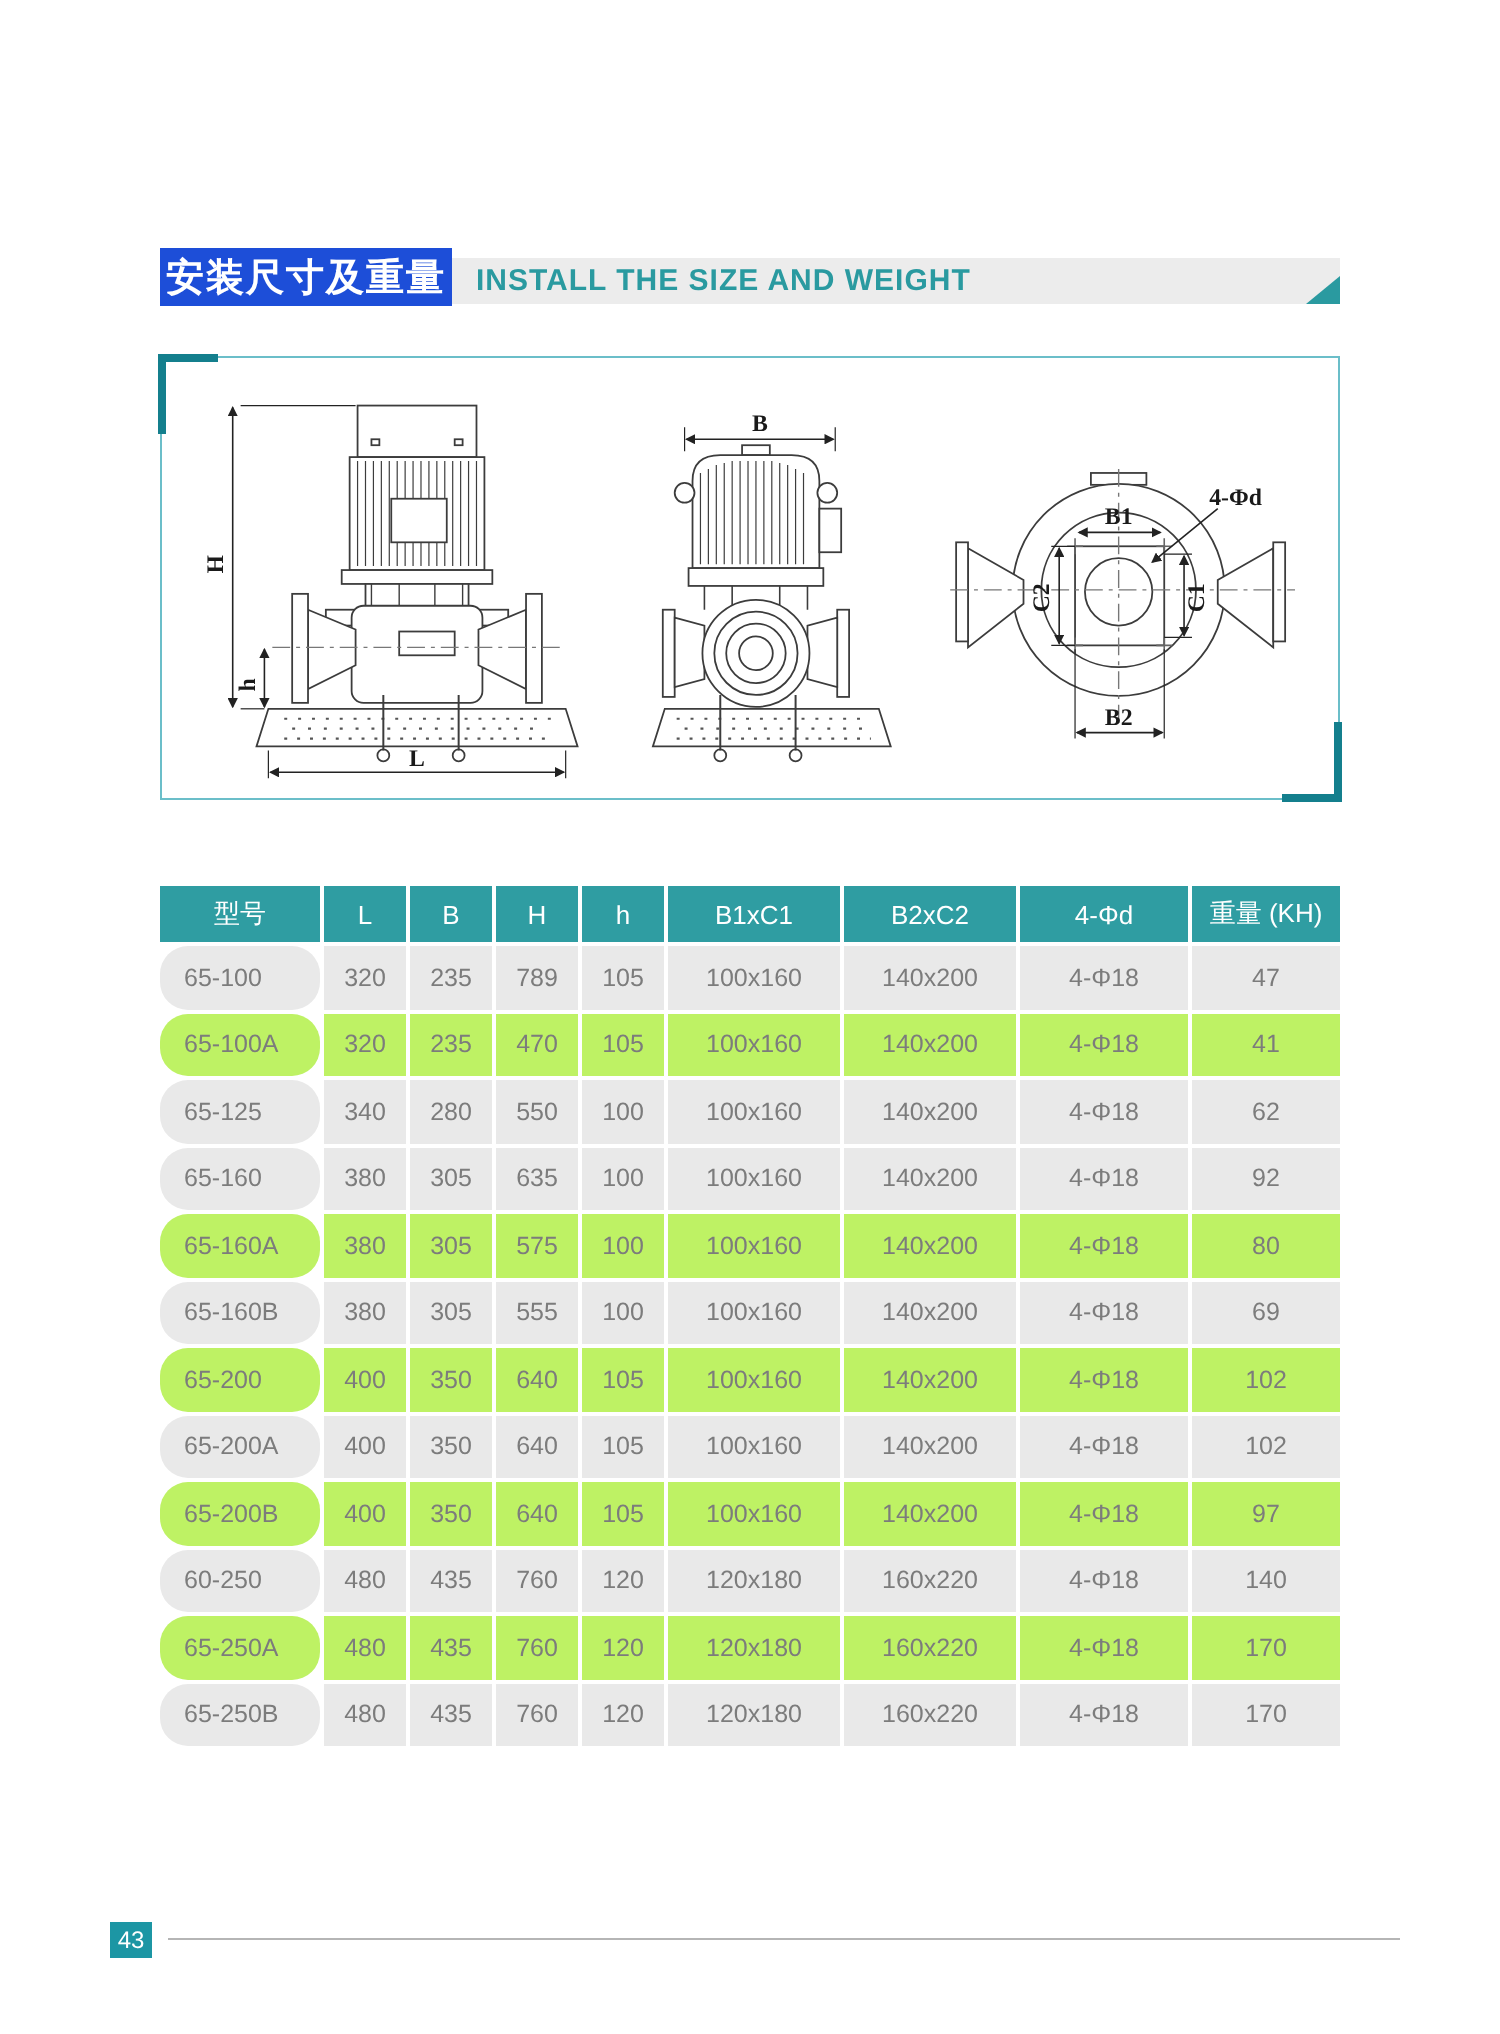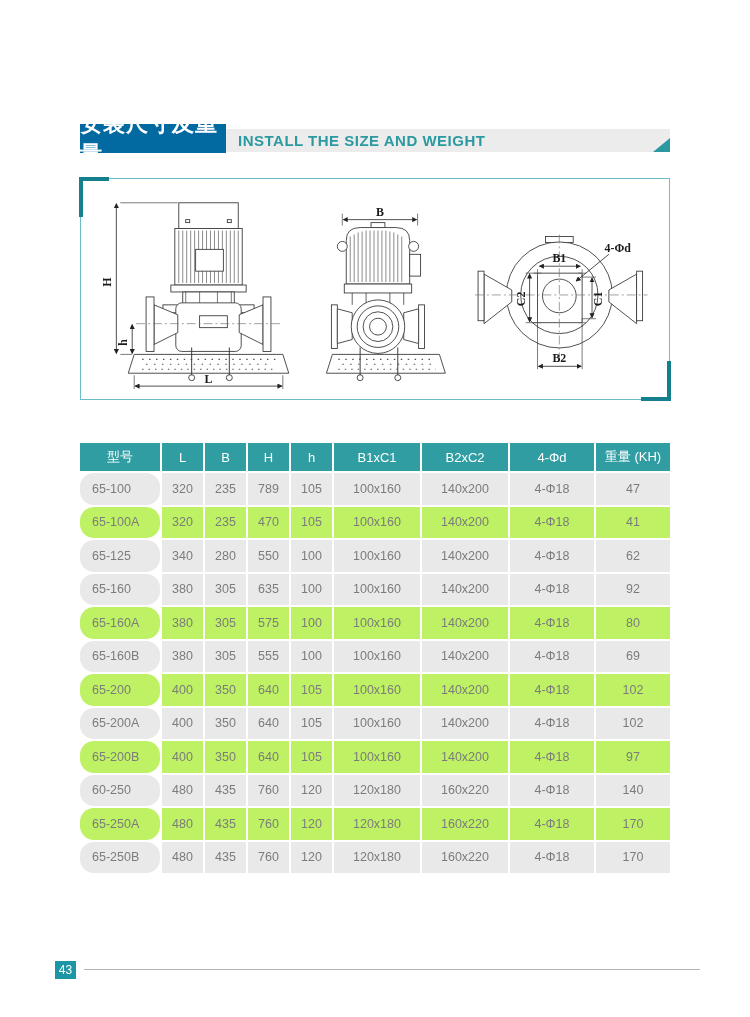--- a/index.html
+++ b/index.html
@@ -8,21 +8,21 @@
     position:relative; width:750px; height:1017px; background:#ffffff;
     font-family:"Liberation Sans", sans-serif; overflow:hidden; margin:0 auto;
   }
   
   .title-gray-bar {
     position:absolute; left:80px; top:129px; width:590px; height:23px;
     background:#ececec;
   }
   .title-zh-box {
     position:absolute; left:80px; top:124px; width:146px; height:29px;
-    background:#0369a1; color:#ffffff; font-size:22px; font-weight:bold;
+    background:#1d4ed8; color:#ffffff; font-size:19px; font-weight:bold;
     display:flex; align-items:center; justify-content:center; letter-spacing:1px;
   }
   .title-en {
     position:absolute; left:238px; top:129px; height:23px; line-height:23px;
     color:#2a9aa0; font-size:15px; font-weight:bold; letter-spacing:0.5px;
   }
   .title-triangle {
     position:absolute; right:0; bottom:0; width:0; height:0;
     border-left:17px solid transparent; border-bottom:14px solid #2a9aa0;
   }

